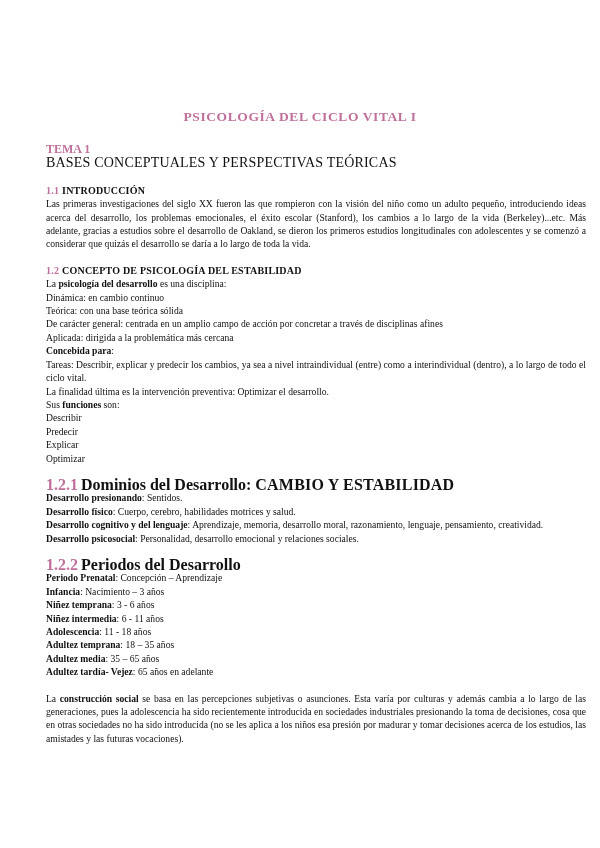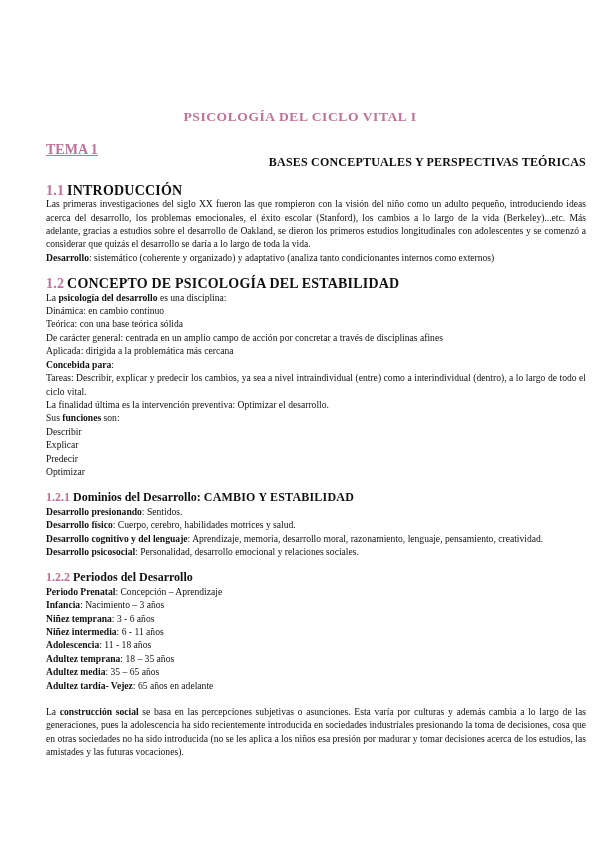--- a/index.html
+++ b/index.html
@@ -2,25 +2,25 @@
 <html><head>
 <meta charset="utf-8">
 <style>
   html, body { margin: 0; padding: 0; background: #ffffff; }
   body { width: 600px; height: 848px; overflow: hidden; position: relative;
          font-family: "Liberation Serif", "DejaVu Serif", serif; color: #111; }
   .page { position: absolute; left: 0; top: 0; width: 600px; height: 848px; background: #fff; margin-top: 36px; }
   .doc-title { position: absolute; top: 73px; left: 0; width: 600px; text-align: center;
                font-size: 13.5px; font-weight: bold; letter-spacing: 0.6px; color: #c0709a; }
   .content { position: absolute; left: 46px; top: 107px; width: 540px; font-size: 9.6px; line-height: 13.4px; }
-  .tema { color: #c0709a; font-weight: bold; font-size: 14px; margin: 0; text-decoration: underline; }
-  .tema-sub { font-weight: bold; font-size: 12px; letter-spacing: 0.2px; margin: 0 0 14px 0; text-align: right; }
-  .section-h { font-weight: bold; font-size: 14px; margin: 0; letter-spacing: 0.2px; }
+  .tema { color: #c0709a; font-weight: bold; font-size: 12px; margin: 0; }
+  .tema-sub { font-weight: normal; font-size: 14px; letter-spacing: 0.2px; margin: 0 0 14px 0; }
+  .section-h { font-weight: bold; font-size: 10px; margin: 0; letter-spacing: 0.2px; }
   .section-h .num { color: #c0709a; margin-right: 3px; }
-  .sub-h { font-weight: bold; font-size: 12px; margin: 0; }
+  .sub-h { font-weight: bold; font-size: 16px; margin: 0; }
   .sub-h .num { color: #c0709a; margin-right: 3px; }
   .sub-h .caps { letter-spacing: 0.2px; }
   p { margin: 0; }
   .just { text-align: justify; }
   .gap { height: 13px; }
   b { font-weight: bold; }
 </style>
 </head>
 <body>
 
@@ -30,39 +30,38 @@
 
   <div class="content">
 
     <p class="tema">TEMA 1</p>
     <p class="tema-sub">BASES CONCEPTUALES Y PERSPECTIVAS TEÓRICAS</p>
 
     <p class="section-h">
       <span class="num">1.1</span><span>INTRODUCCIÓN</span>
     </p>
     <p class="just">Las primeras investigaciones del siglo XX fueron las que rompieron con la visión del niño como un adulto pequeño, introduciendo ideas acerca del desarrollo, los problemas emocionales, el éxito escolar (Stanford), los cambios a lo largo de la vida (Berkeley)...etc. Más adelante, gracias a estudios sobre el desarrollo de Oakland, se dieron los primeros estudios longitudinales con adolescentes y se comenzó a considerar que quizás el desarrollo se daría a lo largo de toda la vida.</p>
-    <p><b>Desarrollo</b><span>: sistemático (coherente y organizado) y adaptativo (analiza tanto condicionantes internos como externos)</span></p>
 
     <div class="gap"></div>
 
     <p class="section-h">
       <span class="num">1.2</span><span>CONCEPTO DE PSICOLOGÍA DEL ESTABILIDAD</span>
     </p>
     <p><span>La </span><b>psicología del desarrollo</b><span> es una disciplina:</span></p>
     <p>Dinámica: en cambio continuo</p>
     <p>Teórica: con una base teórica sólida</p>
     <p>De carácter general: centrada en un amplio campo de acción por concretar a través de disciplinas afines</p>
     <p>Aplicada: dirigida a la problemática más cercana</p>
     <p><b>Concebida para</b><span>:</span></p>
     <p class="just">Tareas: Describir, explicar y predecir los cambios, ya sea a nivel intraindividual (entre) como a interindividual (dentro), a lo largo de todo el ciclo vital.</p>
     <p>La finalidad última es la intervención preventiva: Optimizar el desarrollo.</p>
     <p><span>Sus </span><b>funciones</b><span> son:</span></p>
     <p>Describir</p>
+    <p>Predecir</p>
     <p>Explicar</p>
-    <p>Predecir</p>
     <p>Optimizar</p>
 
     <div class="gap"></div>
 
     <p class="sub-h">
       <span class="num">1.2.1</span><span>Dominios del Desarrollo</span><span>: </span><span class="caps">CAMBIO Y ESTABILIDAD</span>
     </p>
     <p><b>Desarrollo presionando</b><span>: Sentidos.</span></p>
     <p><b>Desarrollo físico</b><span>: Cuerpo, cerebro, habilidades motrices y salud.</span></p>
     <p class="just"><b>Desarrollo cognitivo y del lenguaje</b><span>: Aprendizaje, memoria, desarrollo moral, razonamiento, lenguaje, pensamiento, creatividad.</span></p>

